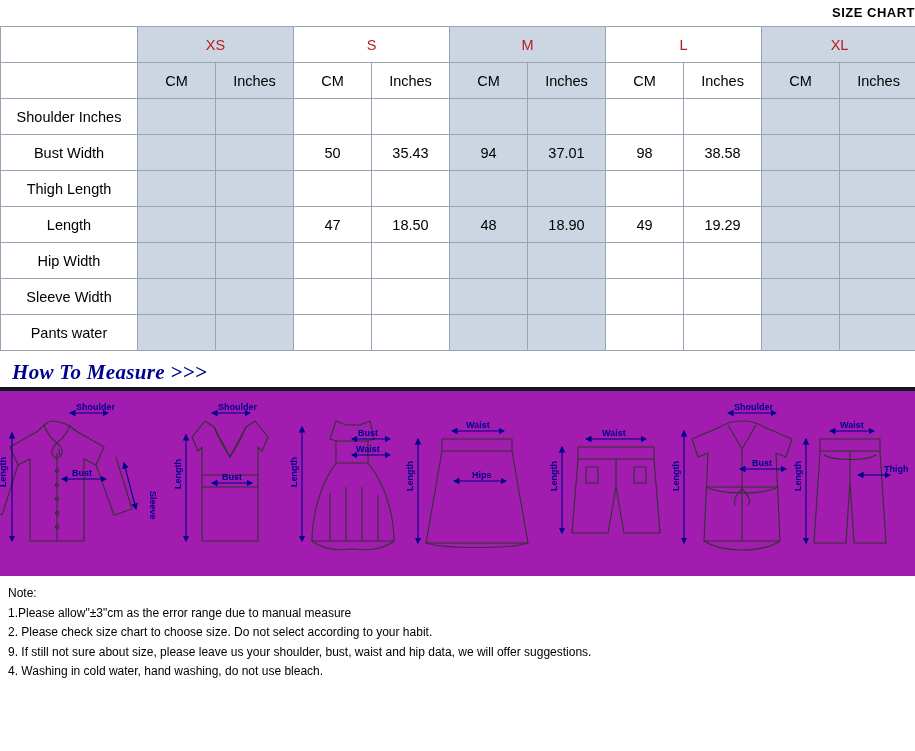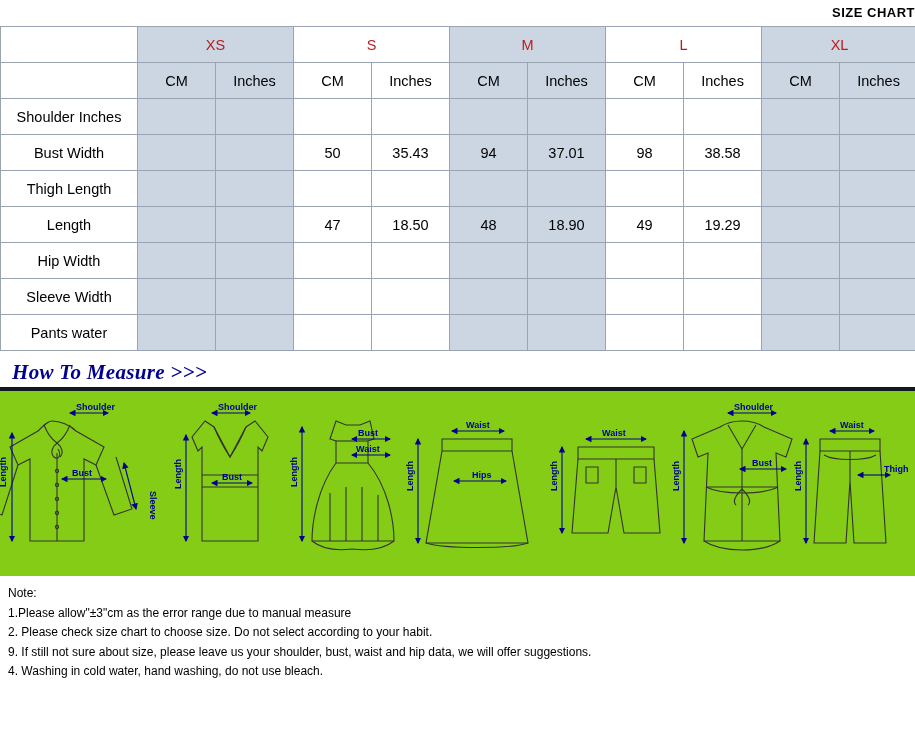--- a/index.html
+++ b/index.html
@@ -76,21 +76,21 @@
   .how-rule {
     height: 4px;
     background: #101820;
     width: 915px;
   }
 
   .figures {
     position: relative;
     width: 915px;
     height: 185px;
-    background: #84cc16;
+    background: #a21caf;
   }
   .figures svg { display: block; }
 
   .notes {
     padding: 8px 8px 0 8px;
     font-size: 12px;
     line-height: 19.5px;
   }
   .notes div { white-space: pre; }
 </style>

